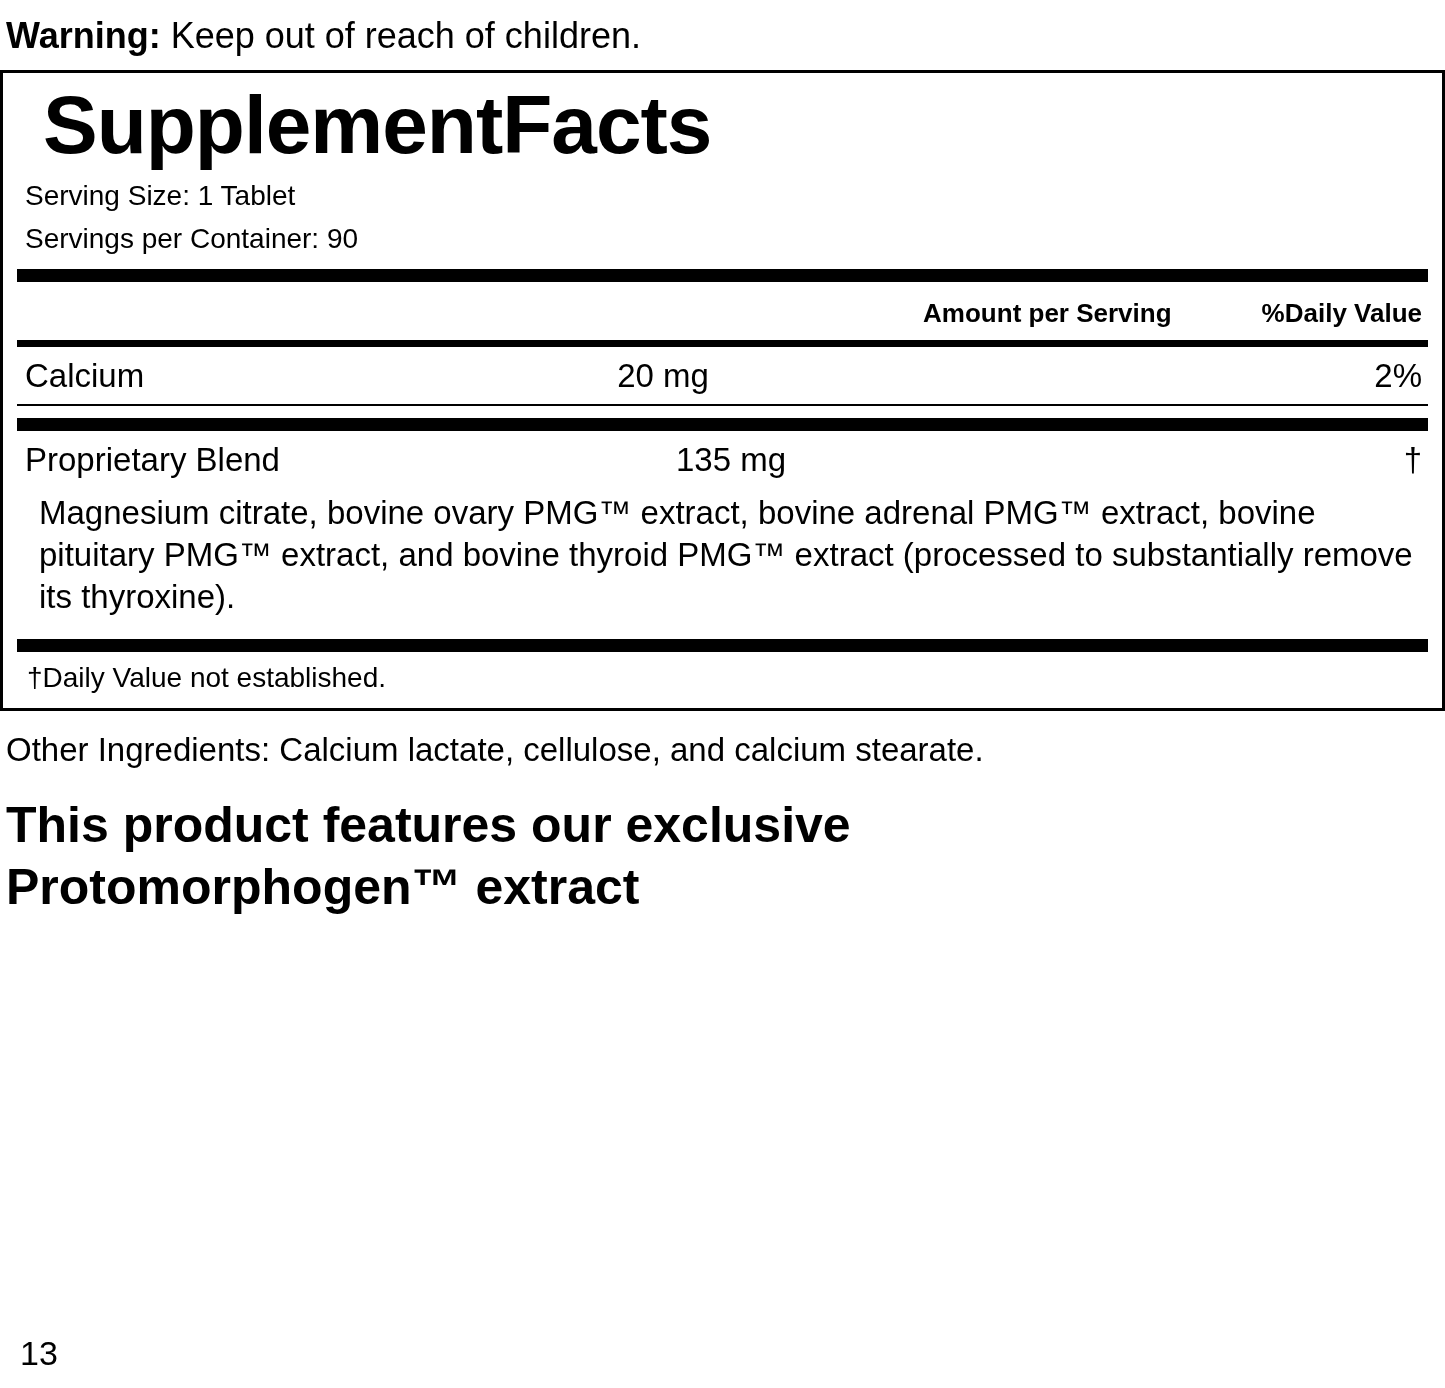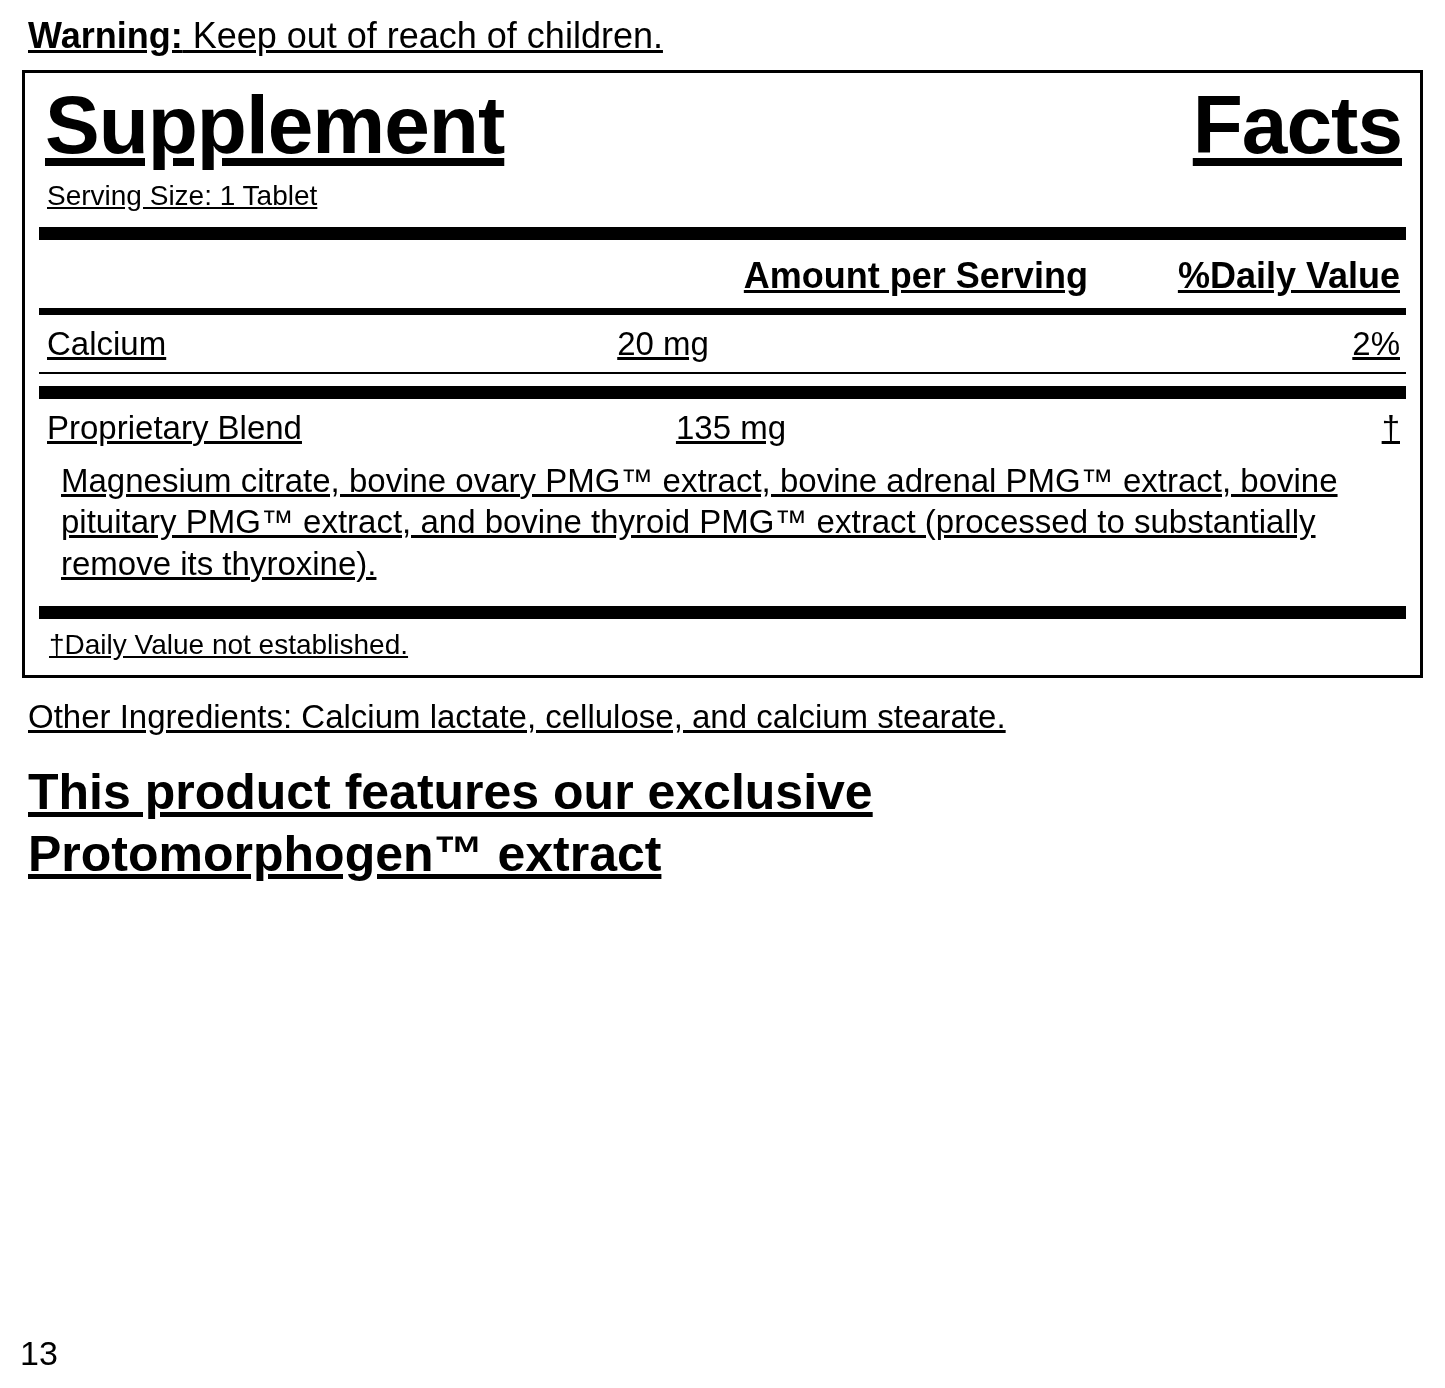--- a/index.html
+++ b/index.html
@@ -12,22 +12,21 @@
     height: 1388px;
     font-family: "Liberation Sans", sans-serif;
     color: #000000;
     -webkit-font-smoothing: antialiased;
   }
   .page {
     position: relative;
     width: 1445px;
     height: 1388px;
     box-sizing: border-box;
-    padding: 0 22px;
-    text-decoration: underline;
+    padding: 0 0;
   }
 
   
   .warning {
     font-size: 36px;
     line-height: 1.0;
     padding: 18px 0 16px 6px;
     white-space: nowrap;
   }
   .warning .bold {
@@ -41,22 +40,23 @@
     padding: 0 14px 10px 14px;
   }
 
   .sf-title {
     font-size: 82px;
     font-weight: bold;
     letter-spacing: -1px;
     line-height: 1.08;
     padding: 8px 0 2px 6px;
     display: flex;
-    justify-content: space-between;
+    justify-content: flex-start;
     white-space: nowrap;
+    margin-left: 20px;
   }
   .sf-title .w1 { }
   .sf-title .w2 { padding-right: 4px; }
 
   .serving {
     font-size: 28px;
     line-height: 1.32;
     padding-left: 8px;
     padding-top: 6px;
   }
@@ -96,21 +96,21 @@
   .row .dv {
     flex: 0 0 auto;
     text-align: right;
     padding-right: 6px;
     min-width: 90px;
   }
 
   .hdr-row {
     display: flex;
     align-items: baseline;
-    font-size: 36px;
+    font-size: 26px;
     font-weight: bold;
     line-height: 1.0;
     padding: 18px 0 14px 0;
   }
   .hdr-row .spacer { flex: 1 1 auto; }
   .hdr-row .aps { padding-right: 90px; }
   .hdr-row .dvh { padding-right: 6px; }
 
   .blend-desc {
     font-size: 33px;
@@ -155,20 +155,21 @@
   </div>
 
   <div class="panel">
 
     <div class="sf-title">
       <span class="w1">Supplement</span>
       <span class="w2">Facts</span>
     </div>
 
     <div class="serving">Serving Size: 1 Tablet</div>
+    <div class="serving">Servings per Container: 90</div>
 
     <div class="rule-thick"></div>
 
     <div class="hdr-row">
       <span class="spacer"></span>
       <span class="aps">Amount per Serving</span>
       <span class="dvh">%Daily Value</span>
     </div>
 
     <div class="rule-med"></div>

